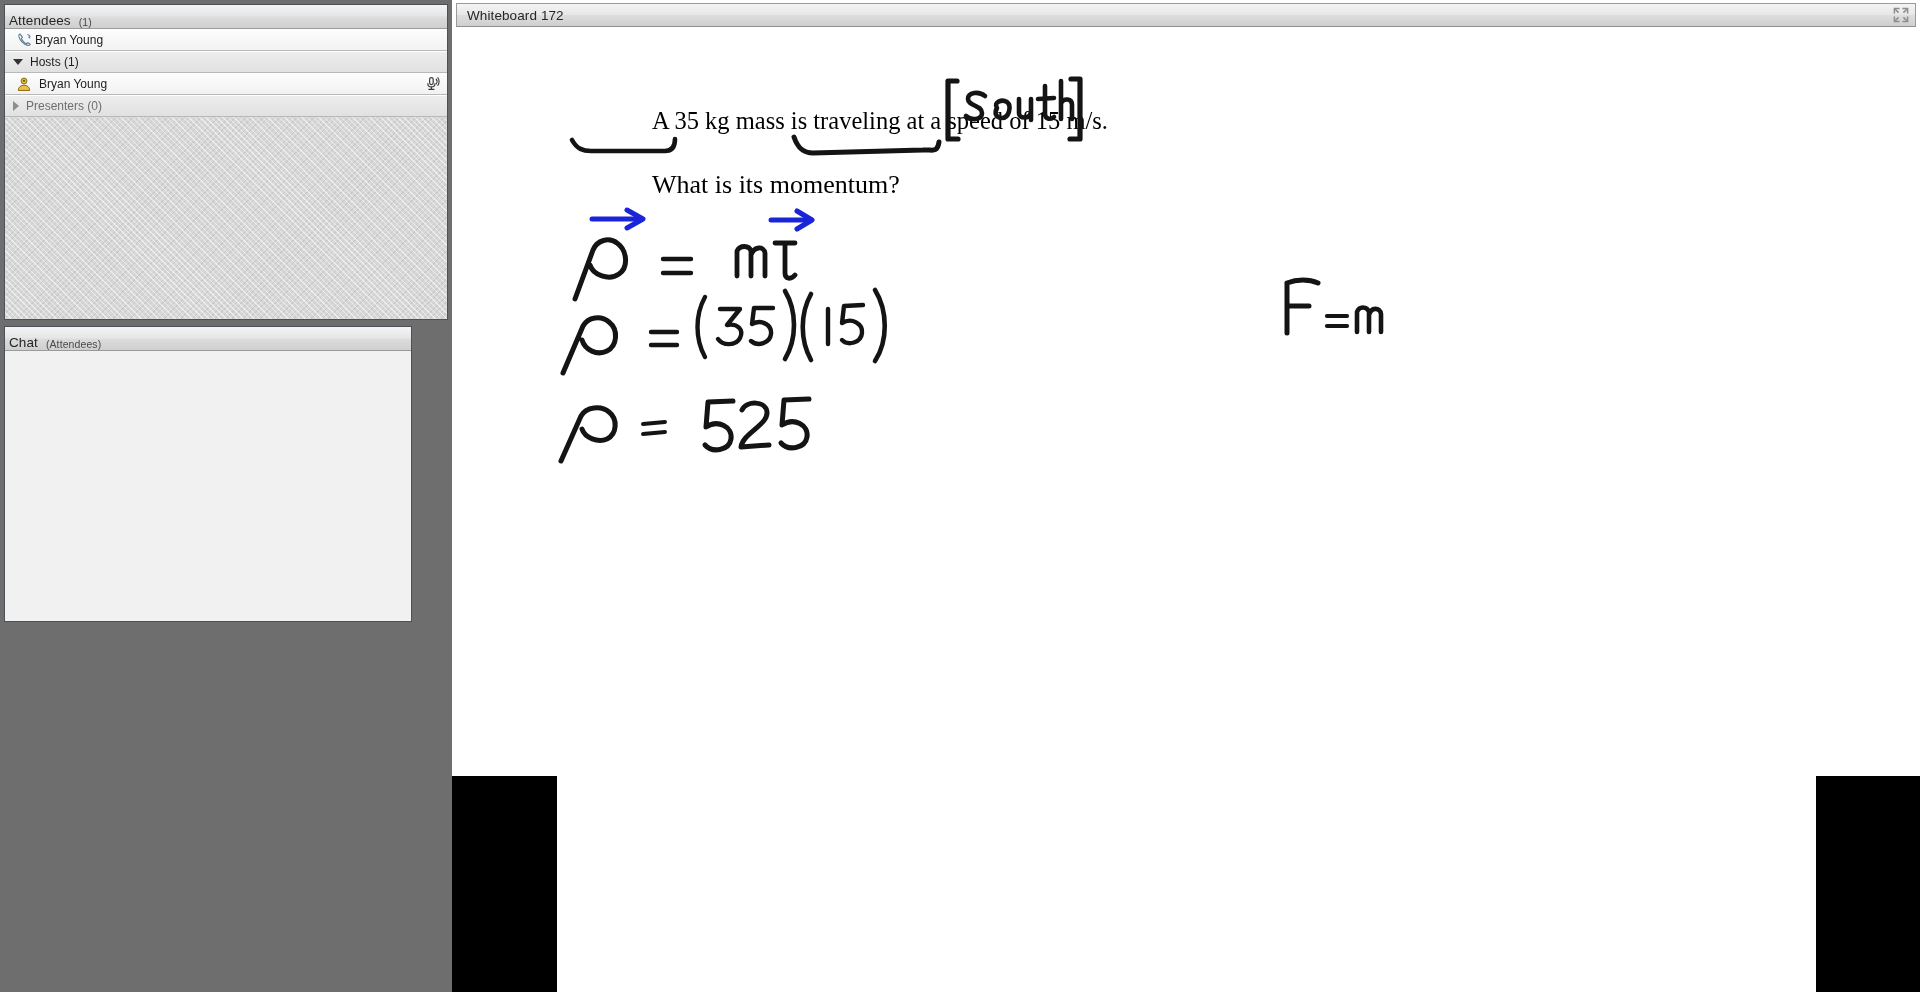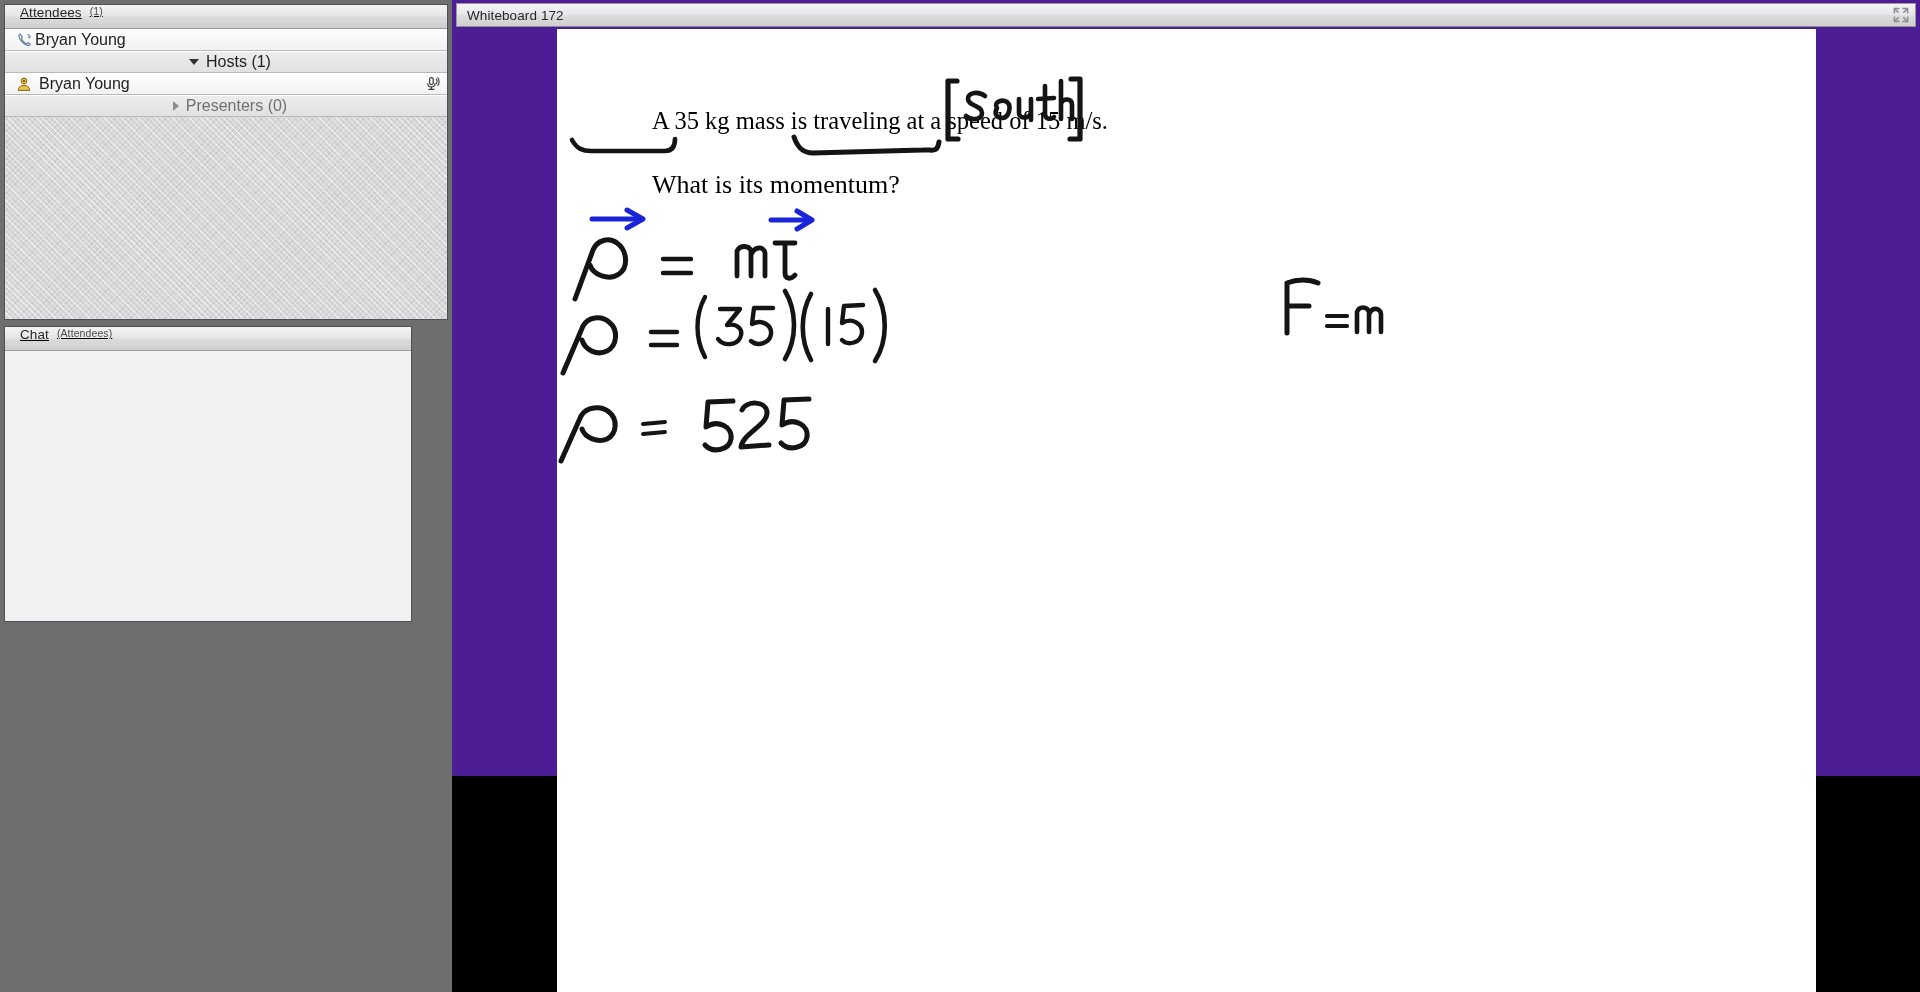--- a/index.html
+++ b/index.html
@@ -35,25 +35,24 @@
     background: #f0f0f0;
     border: 1px solid #4a5158;
     box-sizing: border-box;
   }
 
   .panel-header {
     height: 24px;
     background: linear-gradient(to bottom, #f4f4f4 0%, #e6e6e6 48%, #dcdcdc 52%, #cfcfcf 100%);
     border-bottom: 1px solid #9a9a9a;
     display: flex;
-    align-items: flex-start;
-    padding-left: 15px;
+    align-items: flex-end;
+    padding-left: 4px;
     box-sizing: border-box;
     position: relative;
-    text-decoration: underline;
   }
 
   .panel-title {
     font-size: 13.5px;
     color: #262626;
     letter-spacing: 0.1px;
   }
 
   .panel-subtitle {
     font-size: 10.5px;
@@ -99,25 +98,24 @@
     border-bottom: 1px solid #b9b9b9;
   }
 
   .row-white {
     background: linear-gradient(to bottom, #fdfdfd 0%, #f2f2f2 100%);
   }
 
   .row-group {
     background: linear-gradient(to bottom, #ededed 0%, #e1e1e1 100%);
     border-top: 1px solid #ffffff;
-    justify-content: center;
   }
 
   .row-label {
-    font-size: 16px;
+    font-size: 12px;
     color: #1d1d1d;
   }
 
   .row-label.muted {
     color: #6f6f6f;
   }
 
   .icon-slot {
     width: 22px;
     display: flex;
@@ -180,21 +178,21 @@
       #a8a8a8;
   }
 
   
   .wb-col {
     position: absolute;
     left: 452px;
     top: 0;
     width: 1468px;
     height: 776px;
-    background: #4c1d95;
+    background: #ffffff;
   }
 
   .wb-header {
     position: absolute;
     left: 4px;
     top: 3px;
     width: 1460px;
     height: 24px;
     background: linear-gradient(to bottom, #f4f4f4 0%, #e7e7e7 48%, #dddddd 52%, #cfcfcf 100%);
     border: 1px solid #9a9a9a;

